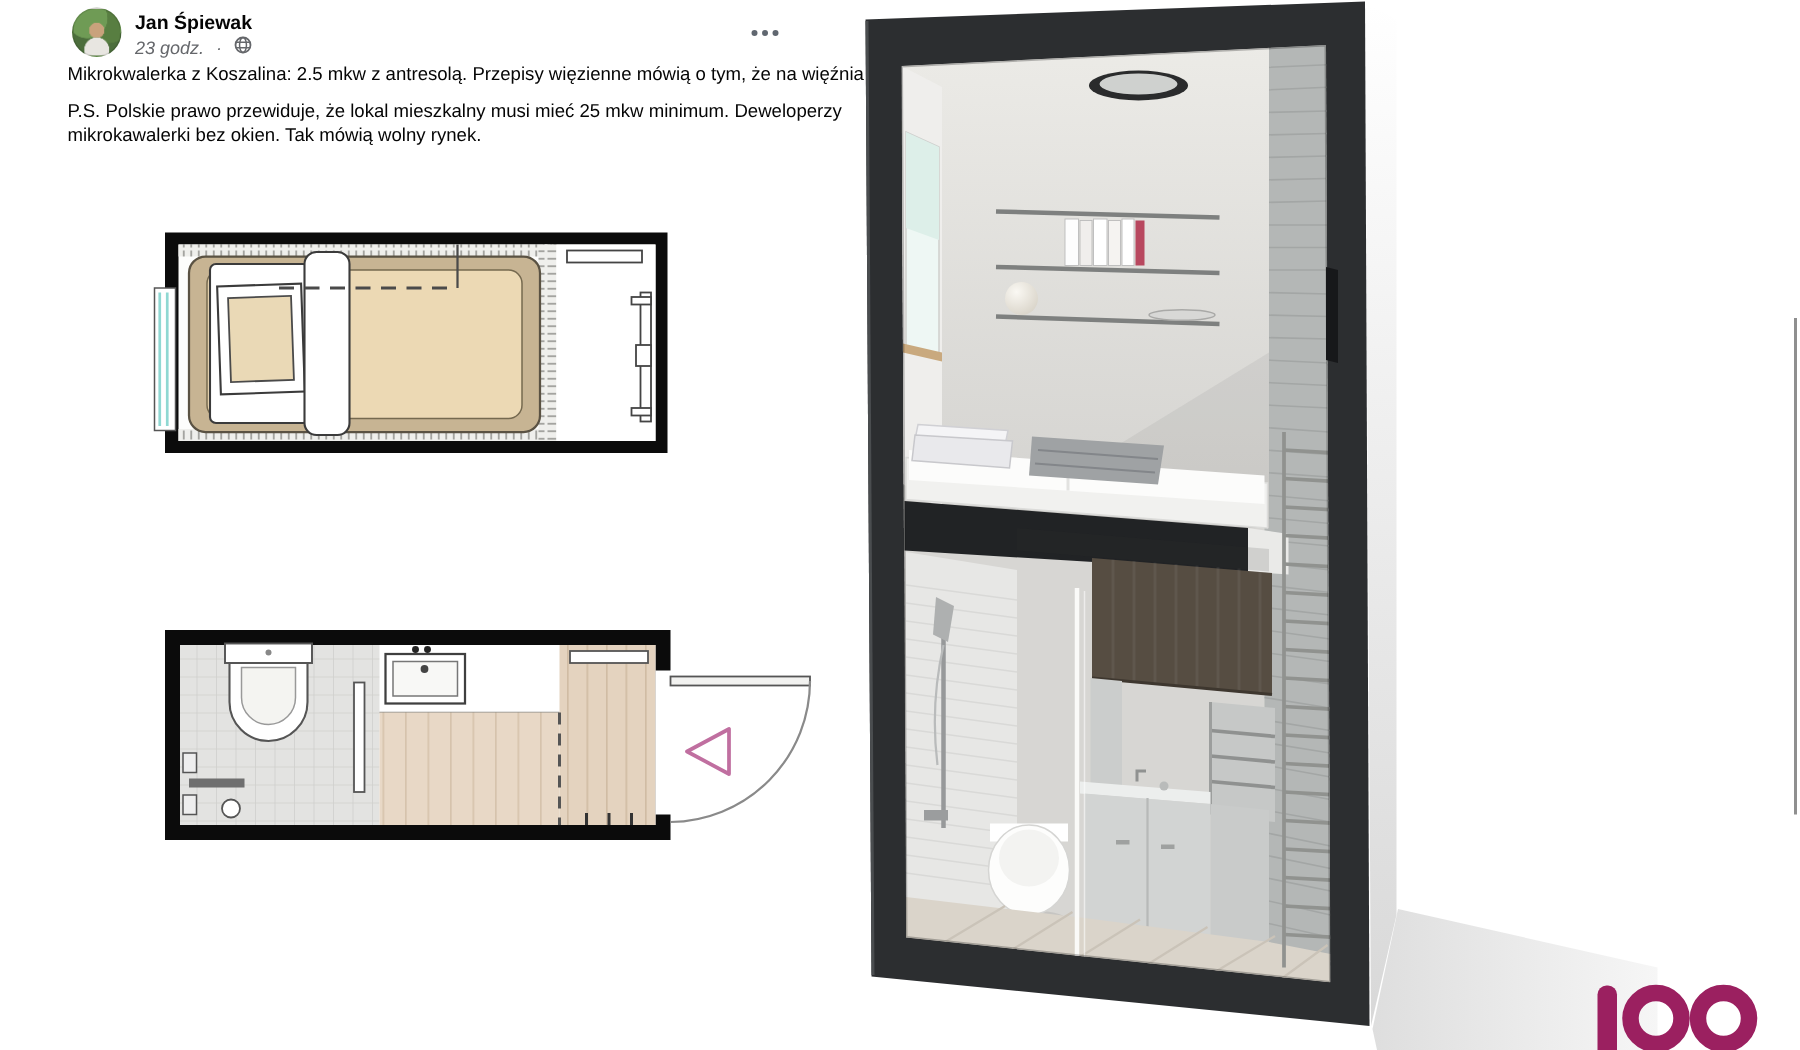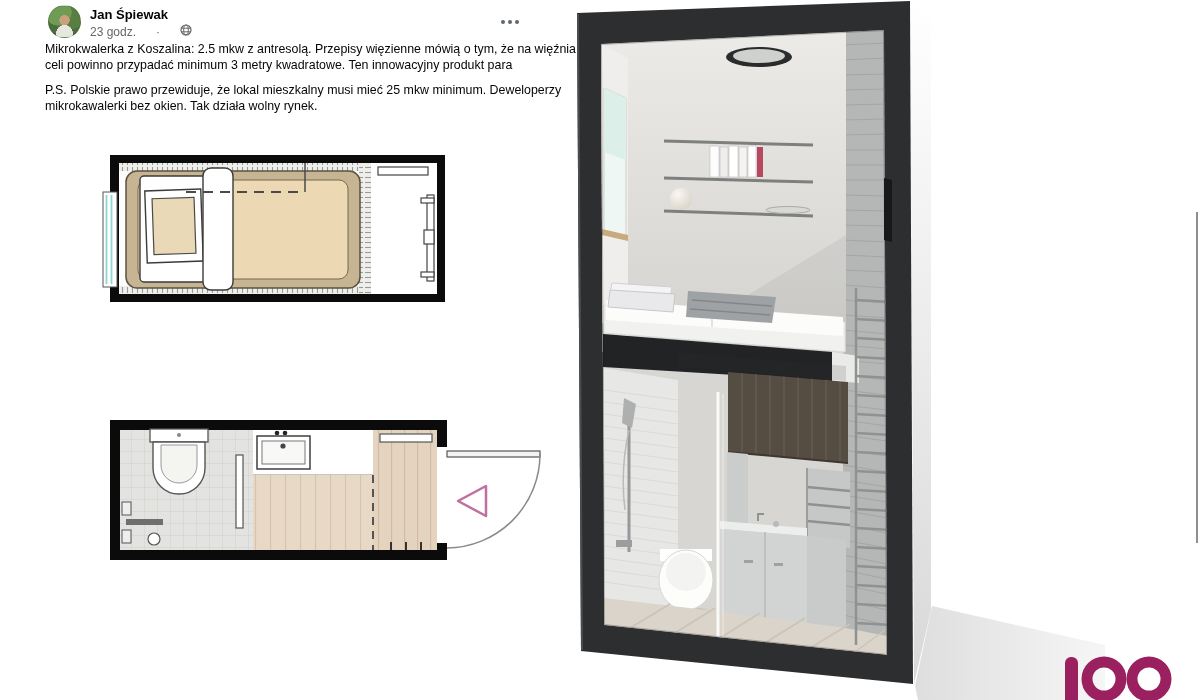--- a/index.html
+++ b/index.html
@@ -9,21 +9,21 @@
   .post-header{position:absolute;left:45px;top:4px;width:497px;height:36px;}
   .avatar{position:absolute;left:3px;top:1px;width:33px;height:33px;border-radius:50%;
           background:
             radial-gradient(circle at 50% 88%, #e8e6e1 0 26%, transparent 27%),
             radial-gradient(circle at 50% 46%, #c9a27c 0 22%, transparent 23%),
             radial-gradient(circle at 30% 20%, #6f9b55 0 40%, transparent 41%),
             radial-gradient(circle at 75% 25%, #587e41 0 45%, transparent 46%),
             #4c6e3c;
           border:1px solid rgba(0,0,0,.1);box-sizing:border-box;cursor:pointer;}
   .author{position:absolute;left:45px;top:3px;font-size:13px;font-weight:bold;color:#050505;cursor:pointer;}
-  .meta{position:absolute;left:45px;top:20px;font-size:12px;color:#65676b;display:flex;align-items:center;gap:20px;}
+  .meta{position:absolute;left:45px;top:20px;font-size:12px;color:#65676b;display:flex;align-items:center;gap:8px;font-style:italic;}
   .globe{display:inline-block;}
   .more-btn{position:absolute;right:18px;top:8px;width:28px;height:20px;display:flex;align-items:center;
             justify-content:center;gap:3px;cursor:pointer;border-radius:4px;}
   .more-btn i{width:4px;height:4px;border-radius:50%;background:#606770;display:block;}
   
   .post-body{position:absolute;left:45px;top:41px;width:520px;font-size:12.4px;line-height:16px;color:#050505;}
   .post-body .para{margin:0 0 9px 0;}
   .post-body .ln{display:block;white-space:nowrap;}
   
   .plan1-wrap{position:absolute;left:100px;top:150px;width:350px;height:158px;cursor:pointer;}
@@ -55,25 +55,24 @@
     <div class="more-btn">
         <i></i>
         <i></i>
         <i></i>
       </div>
   </div>
 
   <div class="post-body">
     <p class="para">
       <span class="ln">Mikrokwalerka z Koszalina: 2.5 mkw z antresolą. Przepisy więzienne mówią o tym, że na więźnia w</span>
-      <span class="ln">celi powinno przypadać minimum 3 metry kwadratowe. Ten innowacyjny produkt para</span>
     </p>
     <p class="para">
       <span class="ln">P.S. Polskie prawo przewiduje, że lokal mieszkalny musi mieć 25 mkw minimum. Deweloperzy</span>
-      <span class="ln">mikrokawalerki bez okien. Tak działa wolny rynek.</span>
+      <span class="ln">mikrokawalerki bez okien. Tak mówią wolny rynek.</span>
     </p>
   </div>
 
   <div class="plan1-wrap">
     <svg width="350" height="158" viewBox="0 0 350 158">
       <defs>
         <pattern id="ticks" width="5" height="8" patternUnits="userSpaceOnUse">
           <rect width="5" height="8" fill="#efefec"></rect>
           <line x1="2.5" y1="1" x2="2.5" y2="7" stroke="#9a9a96" stroke-width="1.1"></line>
         </pattern>

